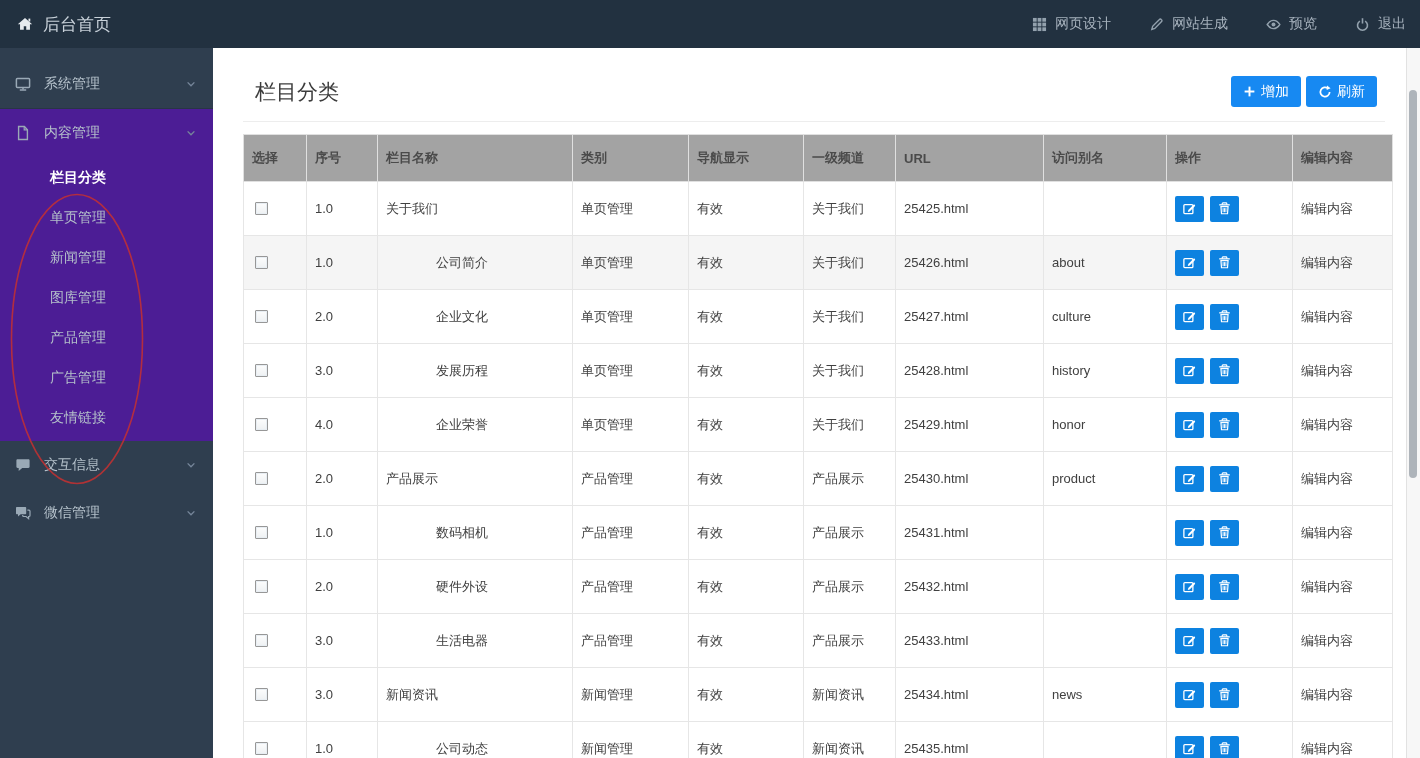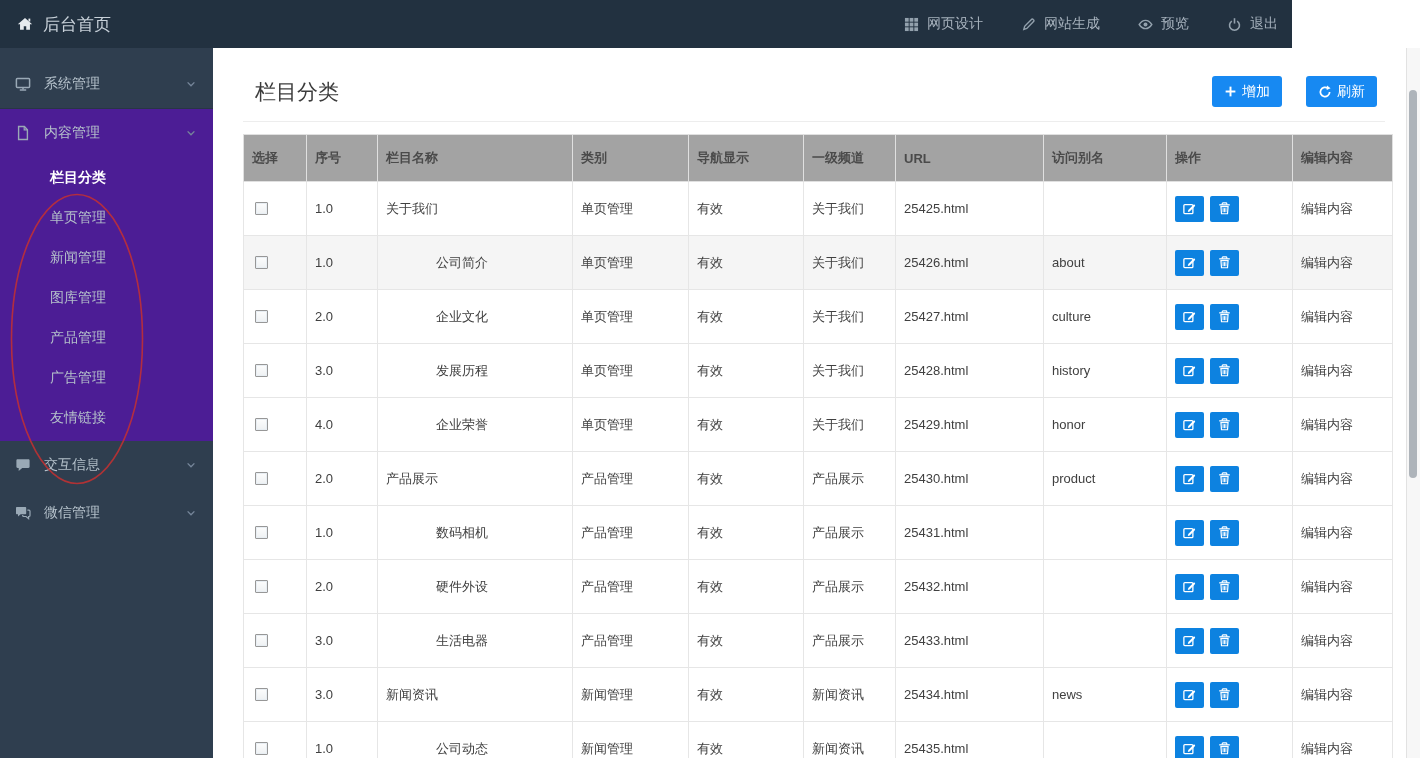--- a/index.html
+++ b/index.html
@@ -1,20 +1,20 @@
 <!DOCTYPE html>
 <html><head>
 <meta charset="utf-8">
 <style>
   * { margin:0; padding:0; box-sizing:border-box; }
   html,body { width:1420px; height:758px; overflow:hidden; background:#fff;
     font-family:"Liberation Sans","DejaVu Sans",sans-serif; }
 
   
-  .topbar { position:absolute; left:0; top:0; width:1292px; height:48px;
+  .topbar { position:absolute; left:0; top:0; width:1420px; height:48px;
     background:#223140; display:flex; align-items:center; padding:0 14px 0 16px; z-index:10; }
   .brand { display:flex; align-items:center; gap:9px; color:#c8d1d9; font-size:17px; cursor:pointer; }
   .brand svg { color:#e6eaee; }
   .topnav { margin-left:auto; display:flex; align-items:center; gap:38px; }
   .nav-item { display:flex; align-items:center; gap:8px; color:#a7b2bd; font-size:14px; cursor:pointer; }
   .nav-item svg { color:#93a1ad; }
 
   
   .sidebar { position:absolute; left:0; top:48px; width:213px; height:710px; background:#2f3e4f; }
   .side-item { height:48px; display:flex; align-items:center; padding:0 16px 0 15px;
@@ -30,21 +30,21 @@
 
   
   .annotation { position:absolute; left:10px; top:193px; width:134px; height:292px;
     z-index:6; pointer-events:none; }
 
   
   .main { position:absolute; left:213px; top:48px; width:1193px; height:710px;
     background:#fff; padding:0 21px 0 30px; overflow:hidden; }
   .page-head { display:flex; align-items:center; margin-top:28px; padding:0 8px 0 12px; }
   .page-title { font-size:21px; color:#3c3c3c; font-weight:400; }
-  .head-btns { margin-left:auto; display:flex; gap:24px;font-family:Liberation Mono, monospace; }
+  .head-btns { margin-left:auto; display:flex; gap:5px;font-family:Liberation Mono, monospace; }
   .btn-primary { display:flex; align-items:center; gap:5px; background:#1789f2; color:#fff;
     border:none; border-radius:3px; font-size:14px; padding:0 12px; height:31px; cursor:pointer;
     font-family:inherit; }
   .head-rule { border-bottom:1px solid #ededed; margin-top:14px; }
 
   
   table.grid { border-collapse:collapse; margin-top:12px; table-layout:fixed; width:1149px; }
   .grid th { background:#a3a3a3; height:47px; text-align:left; padding-left:8px;
     font-size:13px; color:#4a4a4a; border:1px solid #e0e0e0; }
   .grid td { height:54px; padding-left:8px; font-size:13px; color:#404040;

